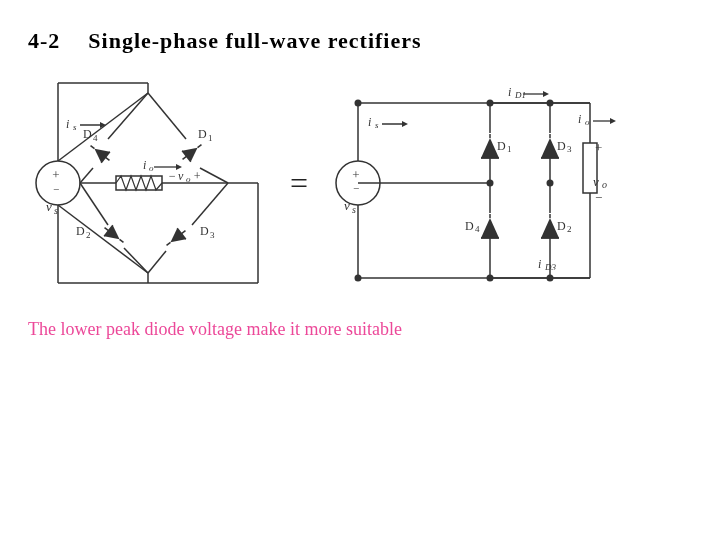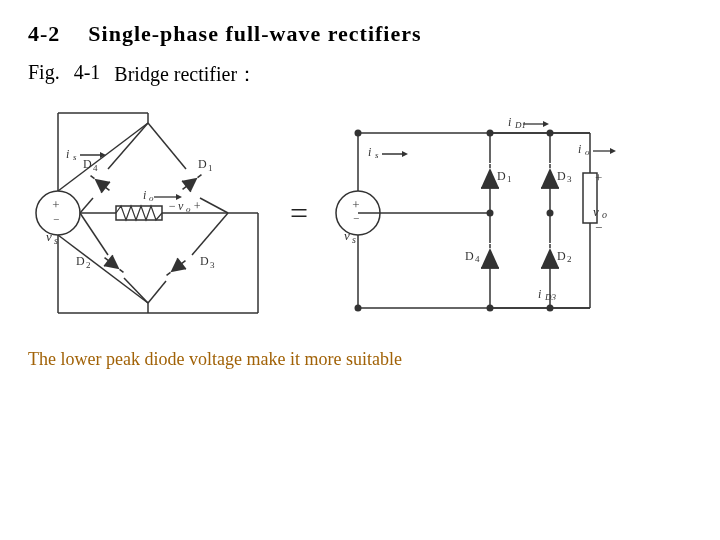--- a/index.html
+++ b/index.html
@@ -8,21 +8,21 @@
       height: 540px;
       background: #fff;
       font-family: 'Times New Roman', Times, serif;
       overflow: hidden;
       position: relative;
     }
 
     .page {
       width: 720px;
       height: 540px;
-      padding: 21px 28px 18px 28px;
+      padding: 28px 28px 18px 28px;
       position: relative;
     }
 
     .title-row {
       font-size: 22px;
       font-weight: bold;
       letter-spacing: 1px;
       margin-bottom: 14px;
       display: flex;
       gap: 28px;
@@ -52,38 +52,33 @@
     }
 
     svg text {
       font-family: 'Times New Roman', Times, serif;
     }
 
     .bottom-text {
       font-size: 18px;
       margin-top: 10px;
       line-height: 1.5;
-      color: #a16207;
+      color: #ec4899;
     }
   </style>
 </head>
 <body>
 
 <div class="page">
 
   <div class="title-row">
     <span>4-2</span>
     <span>Single-phase   full-wave   rectifiers</span>
   </div>
 
-  <div class="fig-label-row">
-    <span>Fig.</span>
-    <span>4-1</span>
-    <span>Bridge   rectifier：</span>
-  </div>
 
   <div class="diagrams-row">
 
     <svg width="240" height="220" viewBox="0 0 240 220">
 
       <circle cx="30" cy="110" r="22" fill="none" stroke="#333" stroke-width="1.5"></circle>
 
       <text x="28" y="106" font-size="13" fill="#333" text-anchor="middle">+</text>
 
       <text x="28" y="120" font-size="11" fill="#333" text-anchor="middle">−</text>

